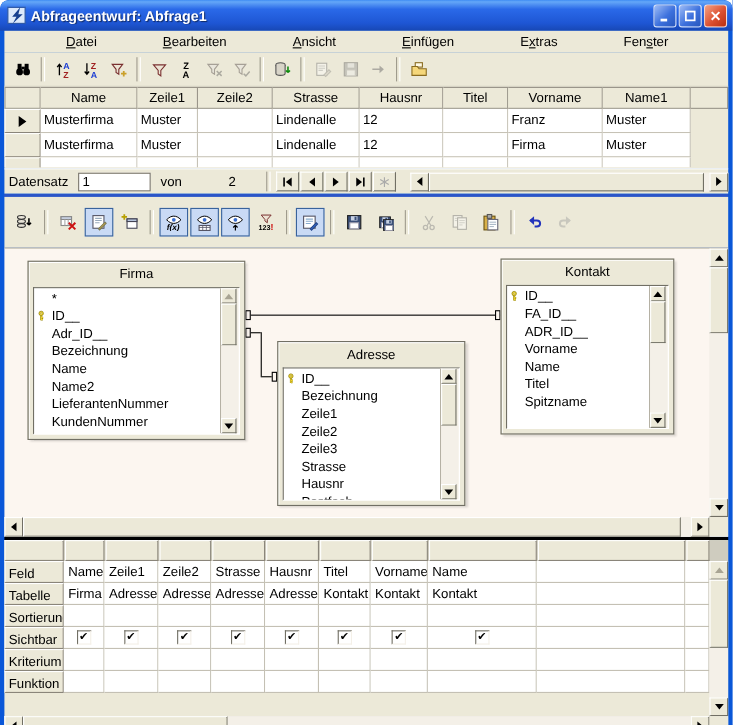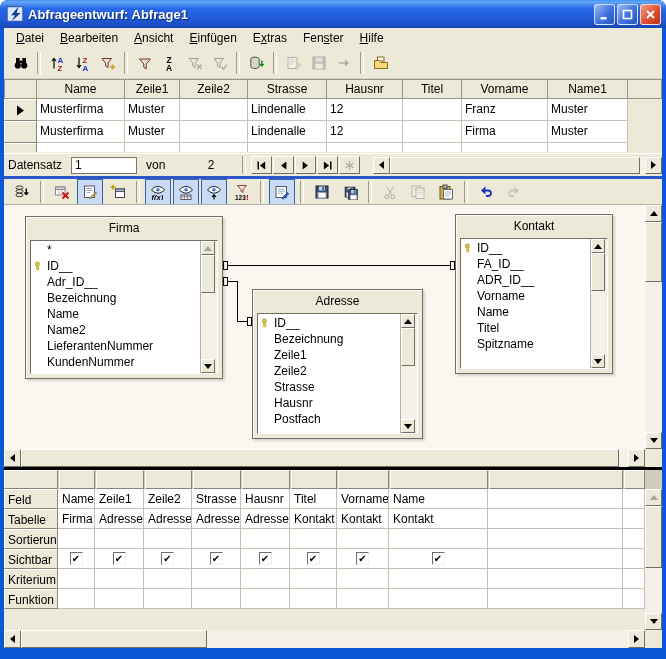--- a/index.html
+++ b/index.html
@@ -10,26 +10,26 @@
   .titlebar{height:28px;margin:0 -4px;display:flex;align-items:center;padding:0 5px 0 6px;border-radius:8px 8px 0 0;
     background:linear-gradient(180deg,#3f8cf3 0%,#64a7f8 6%,#2a69e8 30%,#1e56d4 75%,#1747b4 100%);}
   .appicon{width:18px;height:18px;margin-right:4px;flex:0 0 auto;}
   .title{flex:1;color:#fff;font-weight:bold;font-size:13px;text-shadow:1px 1px 1px rgba(0,0,0,.55);white-space:nowrap;overflow:hidden;}
   .wbtn{width:21px;height:21px;margin-left:2px;border-radius:3px;border:1px solid rgba(255,255,255,.75);
         display:flex;align-items:center;justify-content:center;box-sizing:border-box;}
   .wbtn.blue{background:linear-gradient(135deg,#9dbcf6 0%,#3c70dd 55%,#2857bd 100%);}
   .wbtn.red{background:linear-gradient(135deg,#f2a183 0%,#dd5031 55%,#b93012 100%);}
   
   .menubar{height:20px;background:var(--chrome,#ece9d8);display:flex;align-items:center;padding-left:4px;}
-  .menu-item{padding:2px 8px;white-space:nowrap;}
+  .menu-item{padding:2px 8px;white-space:nowrap;margin-left:44px;}
   .menu-item u{text-decoration:underline;}
   
   .toolbar{background:var(--chrome,#ece9d8);display:flex;align-items:center;padding-left:4px;}
   #toolbar-top{height:30px;border-bottom:1px solid #d4d0c0;}
-  #toolbar-design{height:25px;}
+  #toolbar-design{height:46px;}
   .tbtn{width:23px;height:23px;display:flex;align-items:center;justify-content:center;border:1px solid transparent;box-sizing:border-box;margin:0 1px;}
   #toolbar-design .tbtn{width:26px;height:26px;}
   .tbtn.toggled{background:var(--toggled_bg,#c9daf5);border:1px solid var(--toggled_border,#39639c);}
   .tbtn.disabled svg{opacity:.42;filter:grayscale(.85);}
   .tsep{width:2px;height:22px;border-left:1px solid #9f9b8d;border-right:1px solid #fff;margin:0 4px;}
   
   #datasheet{height:74px;background:var(--chrome,#ece9d8);overflow:hidden;}
   .ds-row{display:flex;}
   .ds-hcell{box-sizing:border-box;height:20px;background:var(--chrome,#ece9d8);border:1px solid #9a958a;border-left:none;
             text-align:center;line-height:18px;overflow:hidden;}
@@ -575,20 +575,24 @@
             <div class="dfield">
               <span class="keyspace"></span>
               <span>Zeile1</span>
             </div>
             <div class="dfield">
               <span class="keyspace"></span>
               <span>Zeile2</span>
             </div>
             <div class="dfield">
               <span class="keyspace"></span>
+              <span>Zeile3</span>
+            </div>
+            <div class="dfield">
+              <span class="keyspace"></span>
               <span>Strasse</span>
             </div>
             <div class="dfield">
               <span class="keyspace"></span>
               <span>Hausnr</span>
             </div>
             <div class="dfield">
               <span class="keyspace"></span>
               <span>Postfach</span>
             </div>

